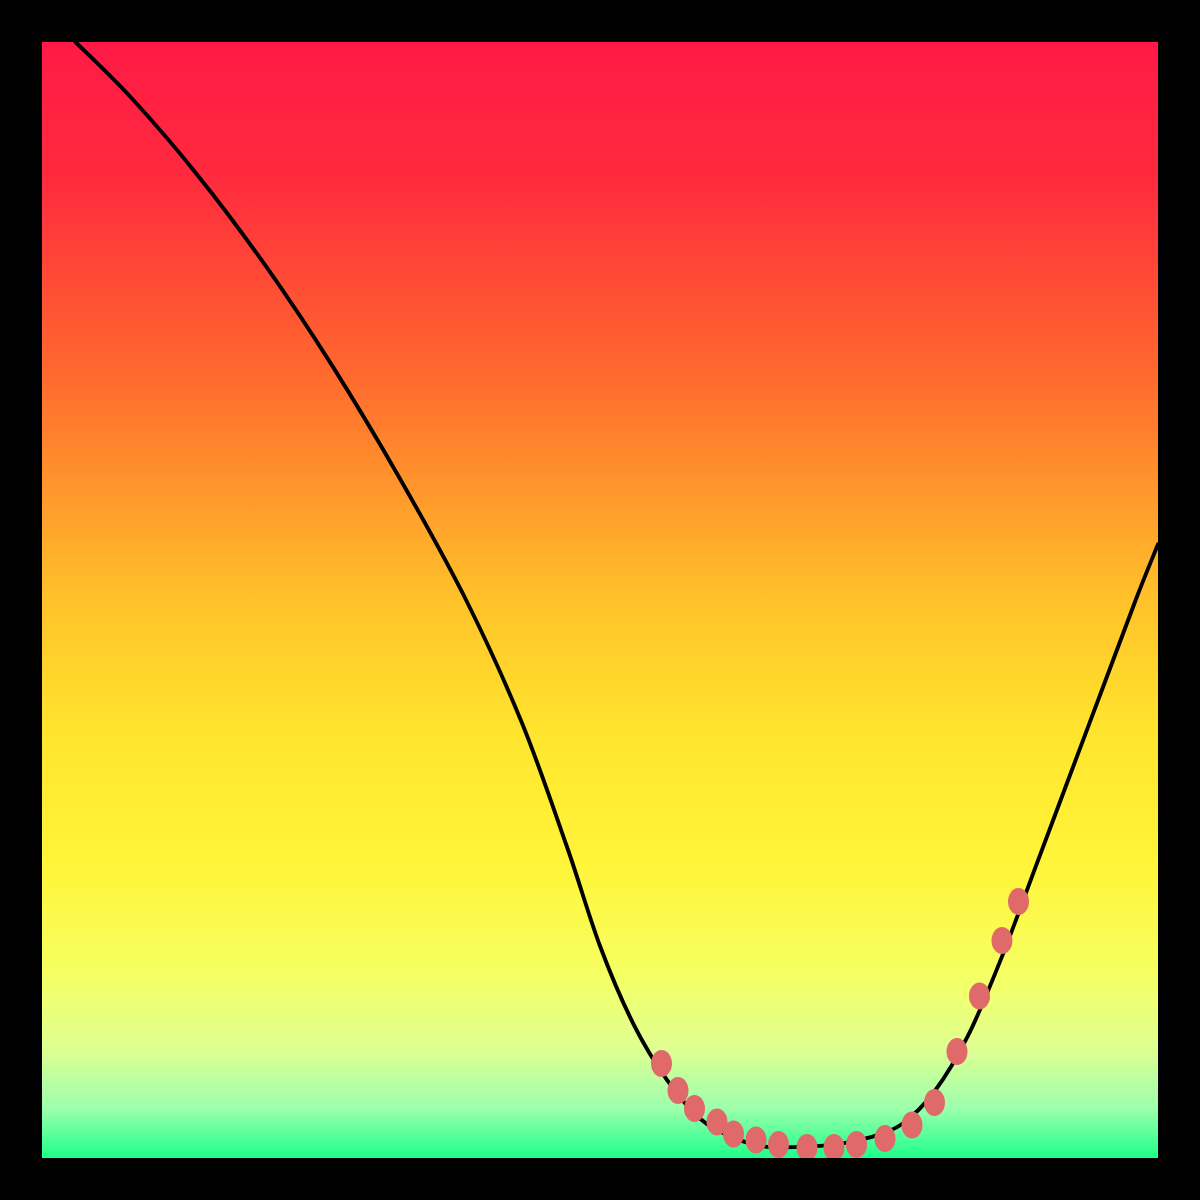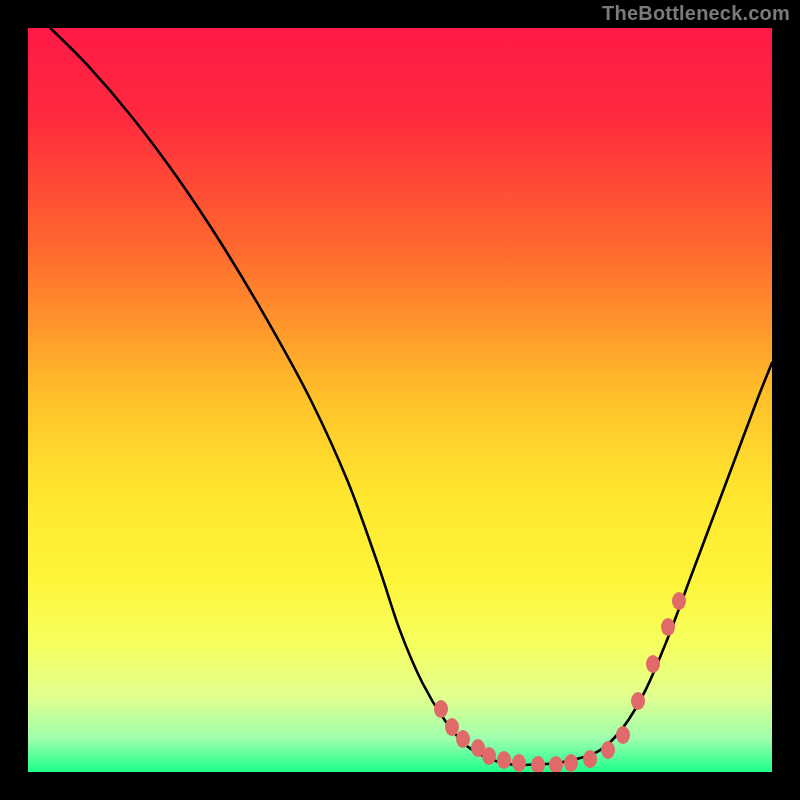--- a/index.html
+++ b/index.html
@@ -42,21 +42,20 @@
     width: 14px;
     height: 18px;
     border-radius: 50%;
     transform: translate(-50%, -50%);
   }
 </style>
 </head>
 <body>
 
 <div class="frame">
-  <div class="attribution">TheBottleneck.com</div>
 
   <div class="plot">
     <svg class="gradient" viewBox="0 0 100 100" preserveAspectRatio="none">
       <defs>
         <linearGradient id="bg" x1="0" y1="0" x2="0" y2="1">
             <stop offset="0.00%" stop-color="#ff1a46"></stop>
             <stop offset="12.00%" stop-color="#ff2a3e"></stop>
             <stop offset="30.00%" stop-color="#ff6a2e"></stop>
             <stop offset="50.00%" stop-color="#ffc22a"></stop>
             <stop offset="62.00%" stop-color="#ffe52e"></stop>

